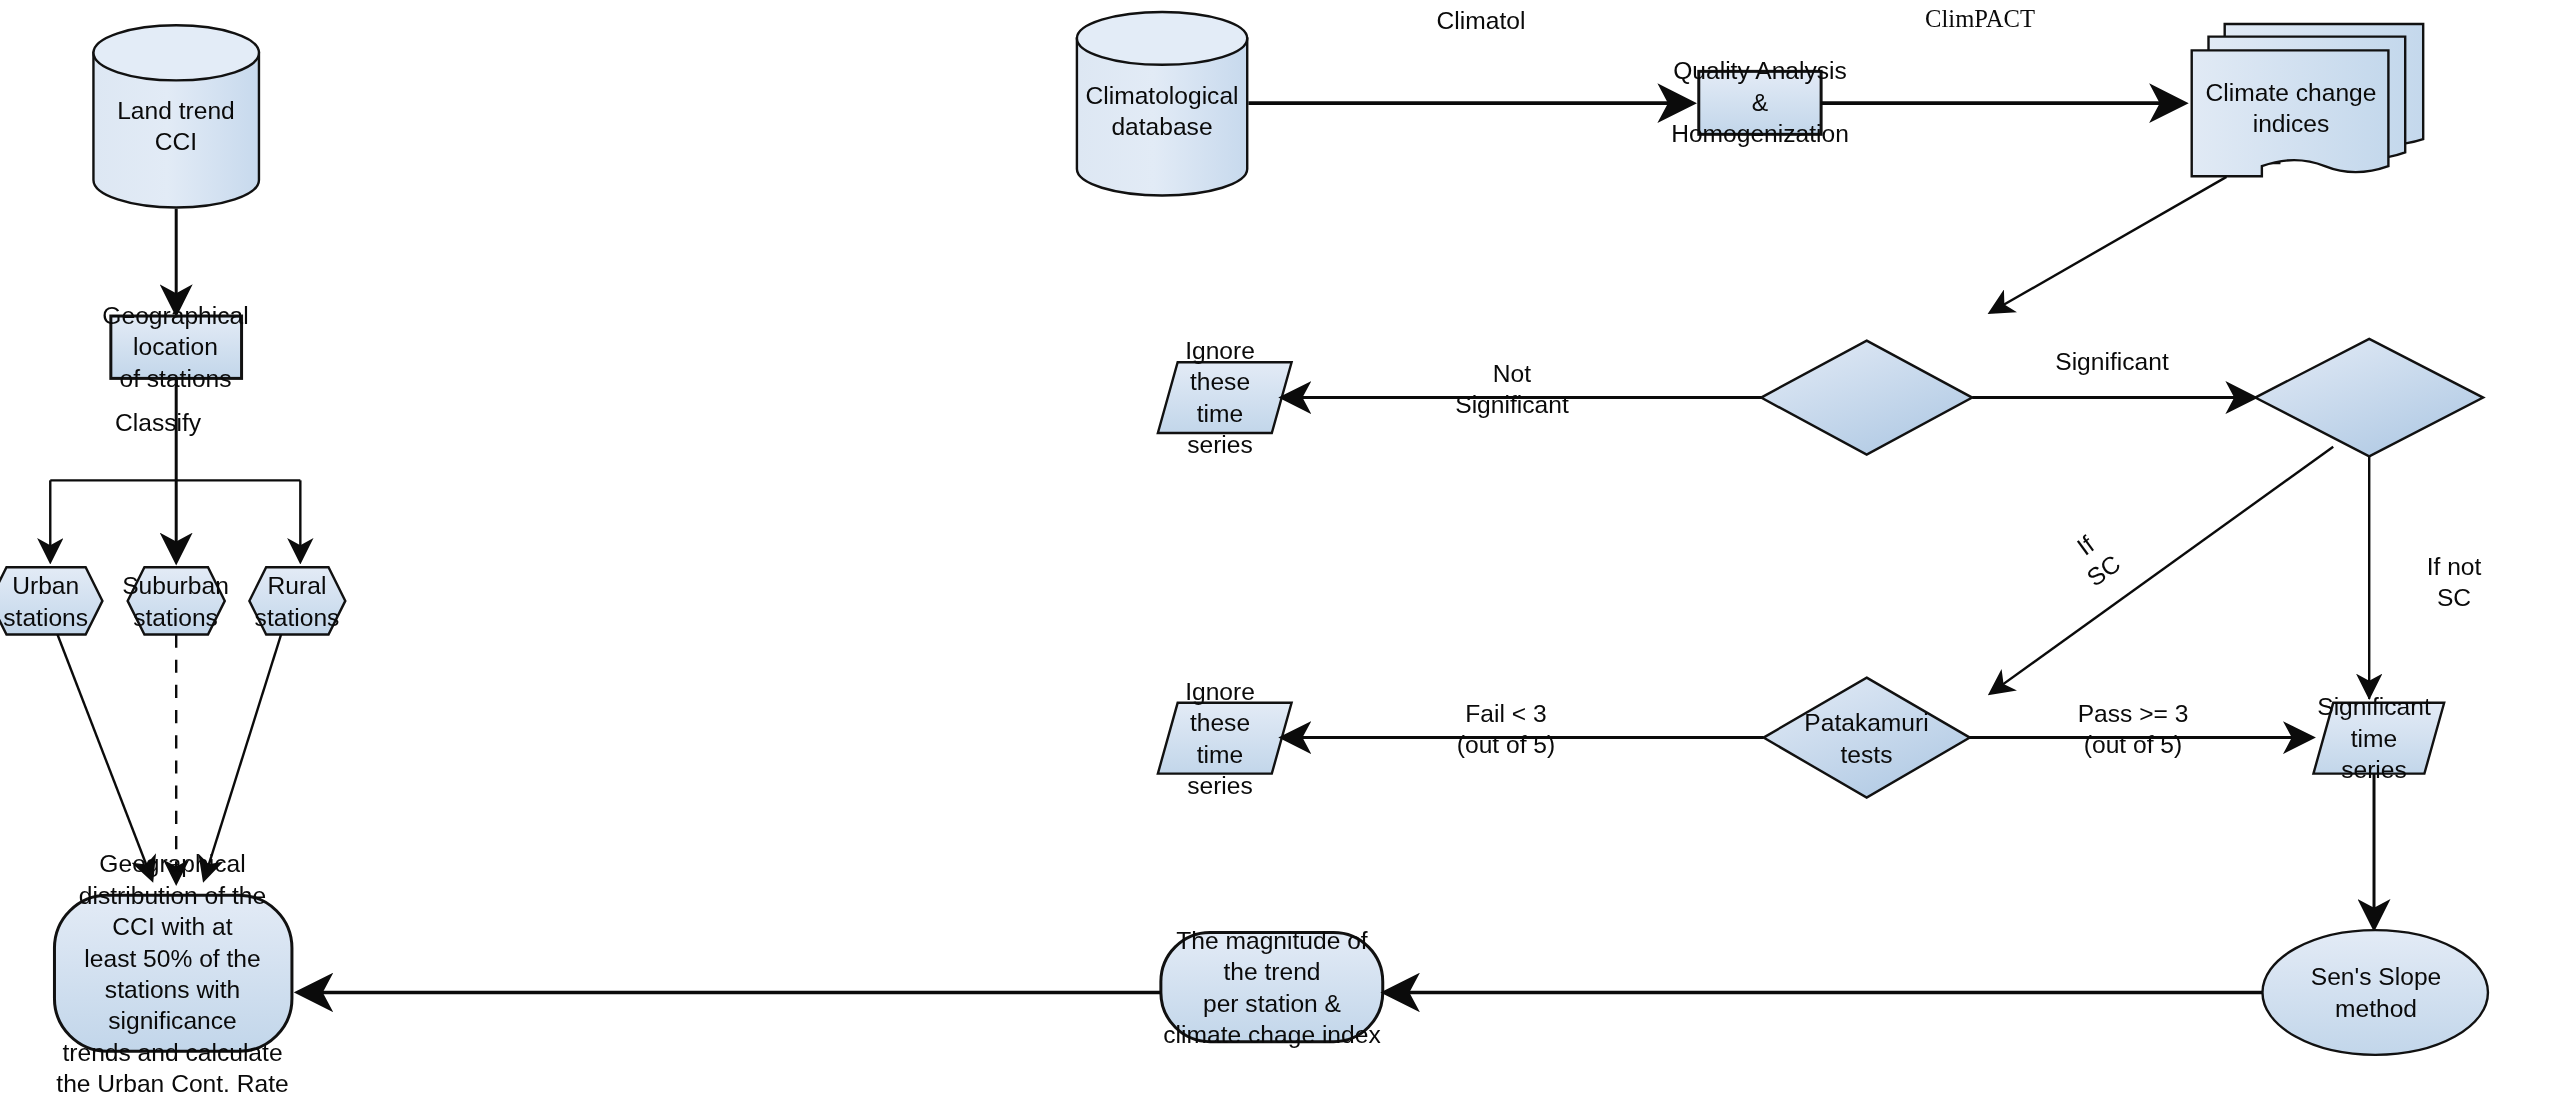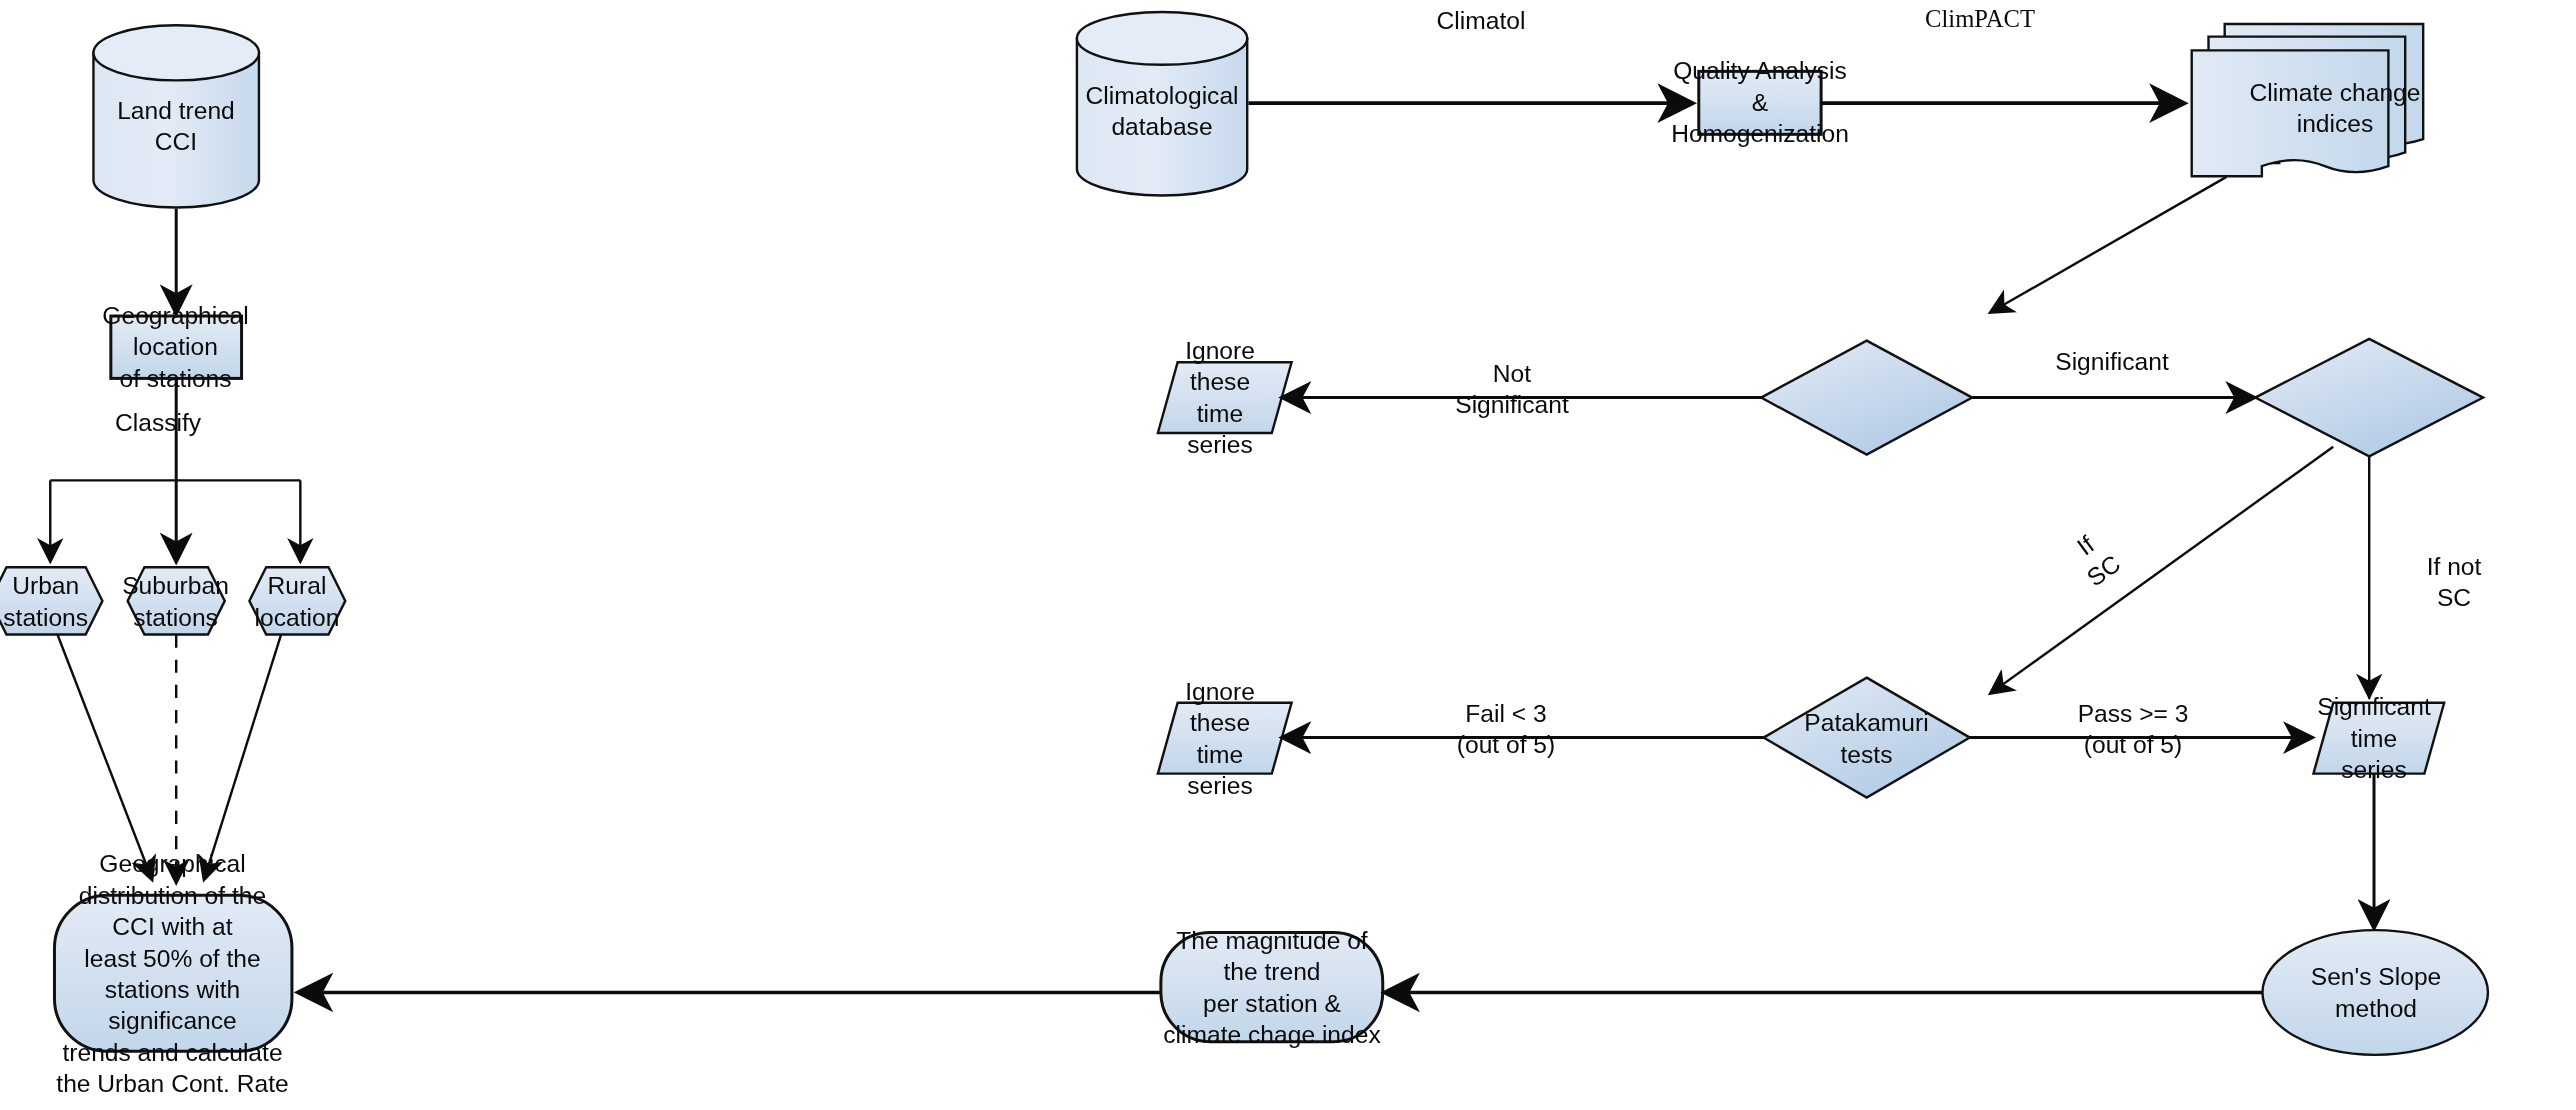--- a/index.html
+++ b/index.html
@@ -192,32 +192,32 @@
   <div class="node-label" style="left:93px; top:93px; width:166px; height:66px;">Land trend CCI</div>
 
   <div class="node-label" style="left:110px; top:316px; width:131px; height:62px;">Geographical location
 of stations</div>
 
   <div class="node-label" style="left:-10.8px; top:568px; width:113px; height:67px;">Urban stations</div>
 
   <div class="node-label" style="left:127px; top:568px; width:97px; height:67px;">Suburban
 stations</div>
 
-  <div class="node-label" style="left:249px; top:568px; width:96px; height:67px;">Rural location</div>
+  <div class="node-label" style="left:249px; top:568px; width:96px; height:67px;">Rural stations</div>
 
   <div class="node-label" style="left:56px; top:896px; width:233px; height:156px;">Geographical distribution of the CCI with at
 least 50% of the stations with significance
 trends and calculate the Urban Cont. Rate</div>
 
   <div class="node-label" style="left:1077px; top:78px; width:170px; height:66px;">Climatological database</div>
 
   <div class="node-label" style="left:1699px; top:71px; width:122px; height:63px;">Quality Analysis &amp;
 Homogenization</div>
 
-  <div class="node-label" style="left:2192px; top:66px; width:198px; height:84px;padding-left:44px;">Climate change
+  <div class="node-label" style="left:2192px; top:66px; width:198px; height:84px;">Climate change
 indices</div>
 
   <div class="node-label" style="left:1163px; top:362px; width:114px; height:71px;">Ignore these
 time series</div>
 
 
 
   <div class="node-label" style="left:1163px; top:703px; width:114px; height:71px;">Ignore these
 time series</div>
 

